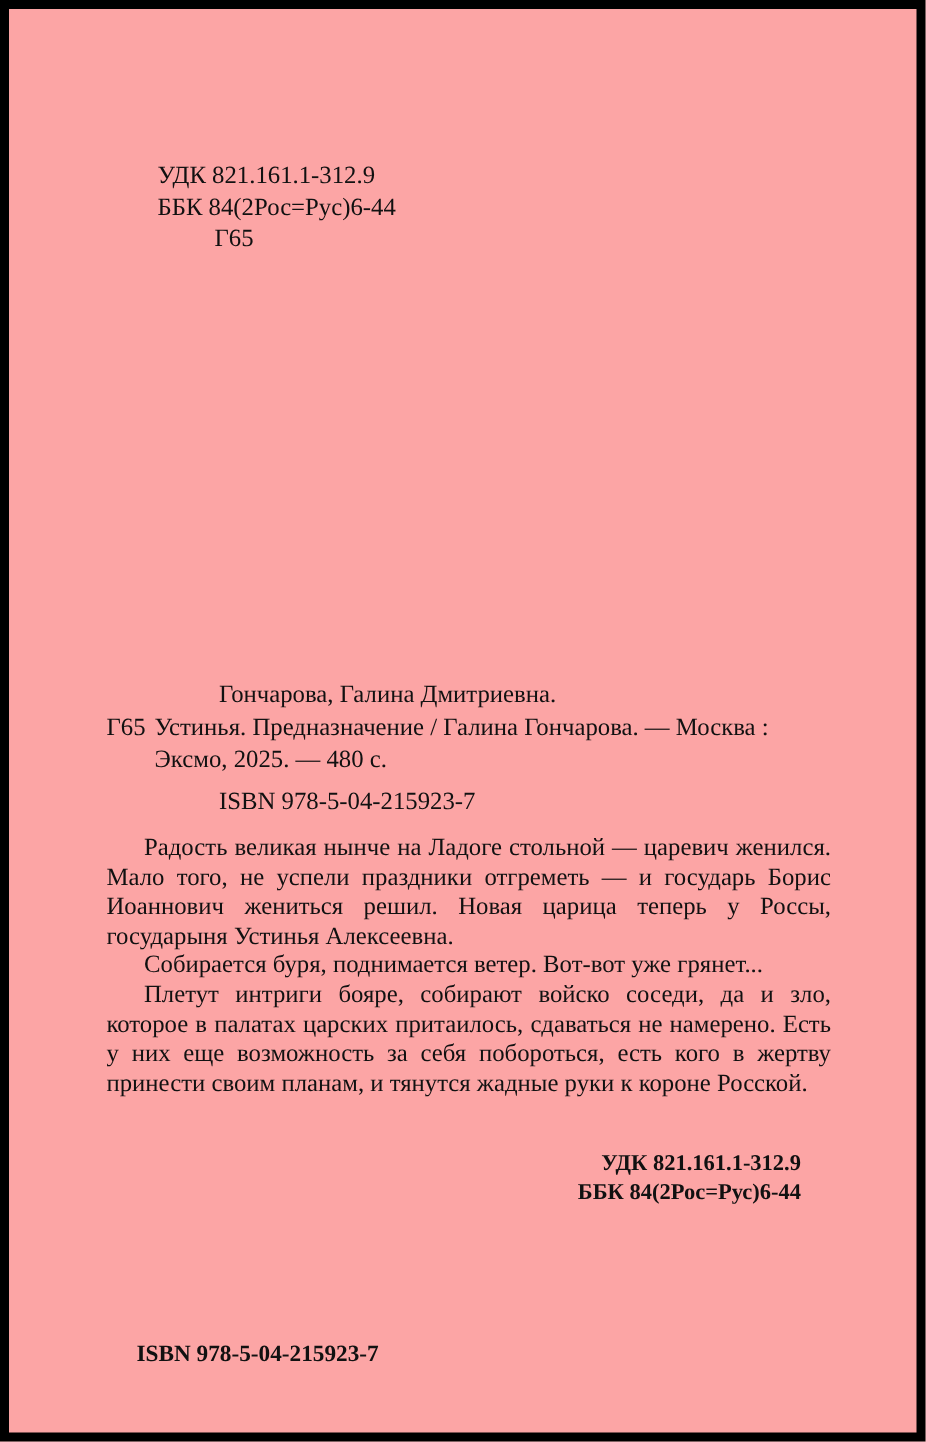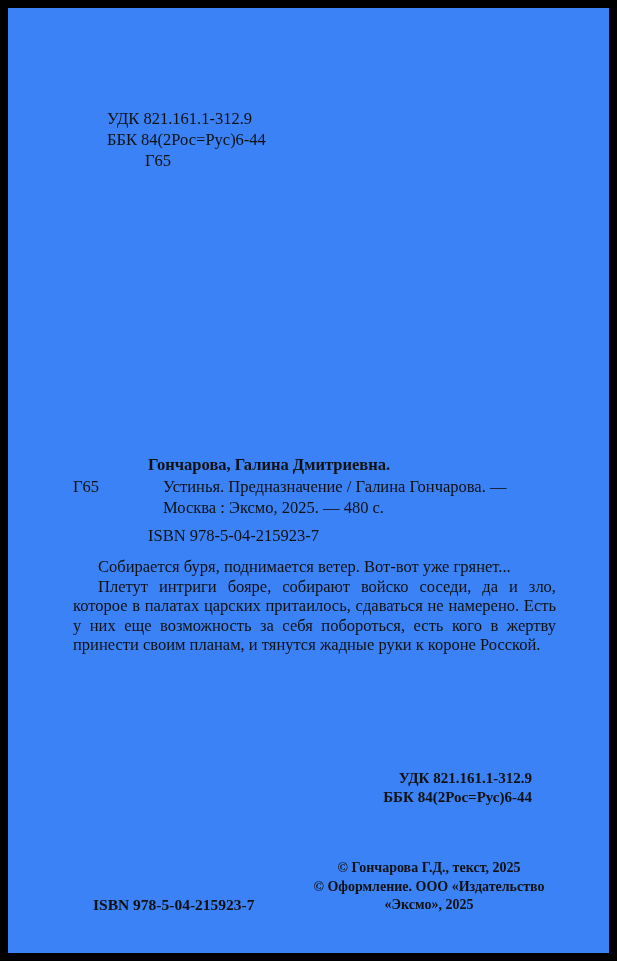--- a/index.html
+++ b/index.html
@@ -11,23 +11,23 @@
     width: 617px;
     height: 961px;
     position: relative;
     overflow: hidden;
     font-family: "Liberation Serif", "DejaVu Serif", serif;
     color: #111111;
   }
   .page {
     position: absolute;
     inset: 0;
-    border: 8px solid #000000;
+    border: 6px solid #000000;
     box-sizing: border-box;
-    background: #3b82f6;
+    background: #fca5a5;
   }
   
   .top-codes {
     position: absolute;
     top: 100px;
     left: 99px;
     font-size: 16.5px;
     line-height: 21px;
     white-space: nowrap;
   }
@@ -38,32 +38,32 @@
   .catalog {
     position: absolute;
     top: 446px;
     left: 65px;
     width: 484px;
     font-size: 16.5px;
     line-height: 21.5px;
   }
   .catalog .author-line {
     margin-left: 75px;
-    font-weight: bold;
+    font-weight: normal;
   }
   .catalog .desc-row {
     position: relative;
   }
   .catalog .hang-code {
     position: absolute;
     left: 0;
     top: 0;
   }
   .catalog .desc {
-    margin-left: 90px;
+    margin-left: 32px;
     text-align: left;
   }
   .catalog .isbn-line {
     margin-left: 75px;
     margin-top: 6px;
   }
   
   .annotation {
     position: absolute;
     top: 549px;
@@ -126,29 +126,26 @@
   <div class="catalog">
     <div class="author-line">Гончарова, Галина Дмитриевна.</div>
     <div class="desc-row">
       <span class="hang-code">Г65</span>
       <div class="desc">Устинья. Предназначение / Галина Гончарова. — Москва : Эксмо, 2025. — 480 с.</div>
     </div>
     <div class="isbn-line">ISBN 978-5-04-215923-7</div>
   </div>
 
   <div class="annotation">
+    <p>Радость великая нынче на Ладоге стольной — царевич женился. Мало того, не успели праздники отгреметь — и государь Борис Иоаннович жениться решил. Новая царица теперь у Россы, государыня Устинья Алексеевна.</p>
     <p>Собирается буря, поднимается ветер. Вот-вот уже грянет...</p>
     <p>Плетут интриги бояре, собирают войско соседи, да и зло, которое в палатах царских притаилось, сдаваться не намерено. Есть у них еще возможность за себя побороться, есть кого в жертву принести своим планам, и тянутся жадные руки к короне Росской.</p>
   </div>
 
   <div class="right-codes">
     <div>УДК 821.161.1-312.9</div>
     <div>ББК 84(2Рос=Рус)6-44</div>
   </div>
 
-  <div class="copyright">
-    <p class="c-line">© Гончарова Г.Д., текст, 2025</p>
-    <p class="c-line">© Оформление. ООО «Издательство «Эксмо», 2025</p>
-  </div>
 
   <div class="footer-isbn">ISBN 978-5-04-215923-7</div>
 
 </div>
 
 </body></html>

